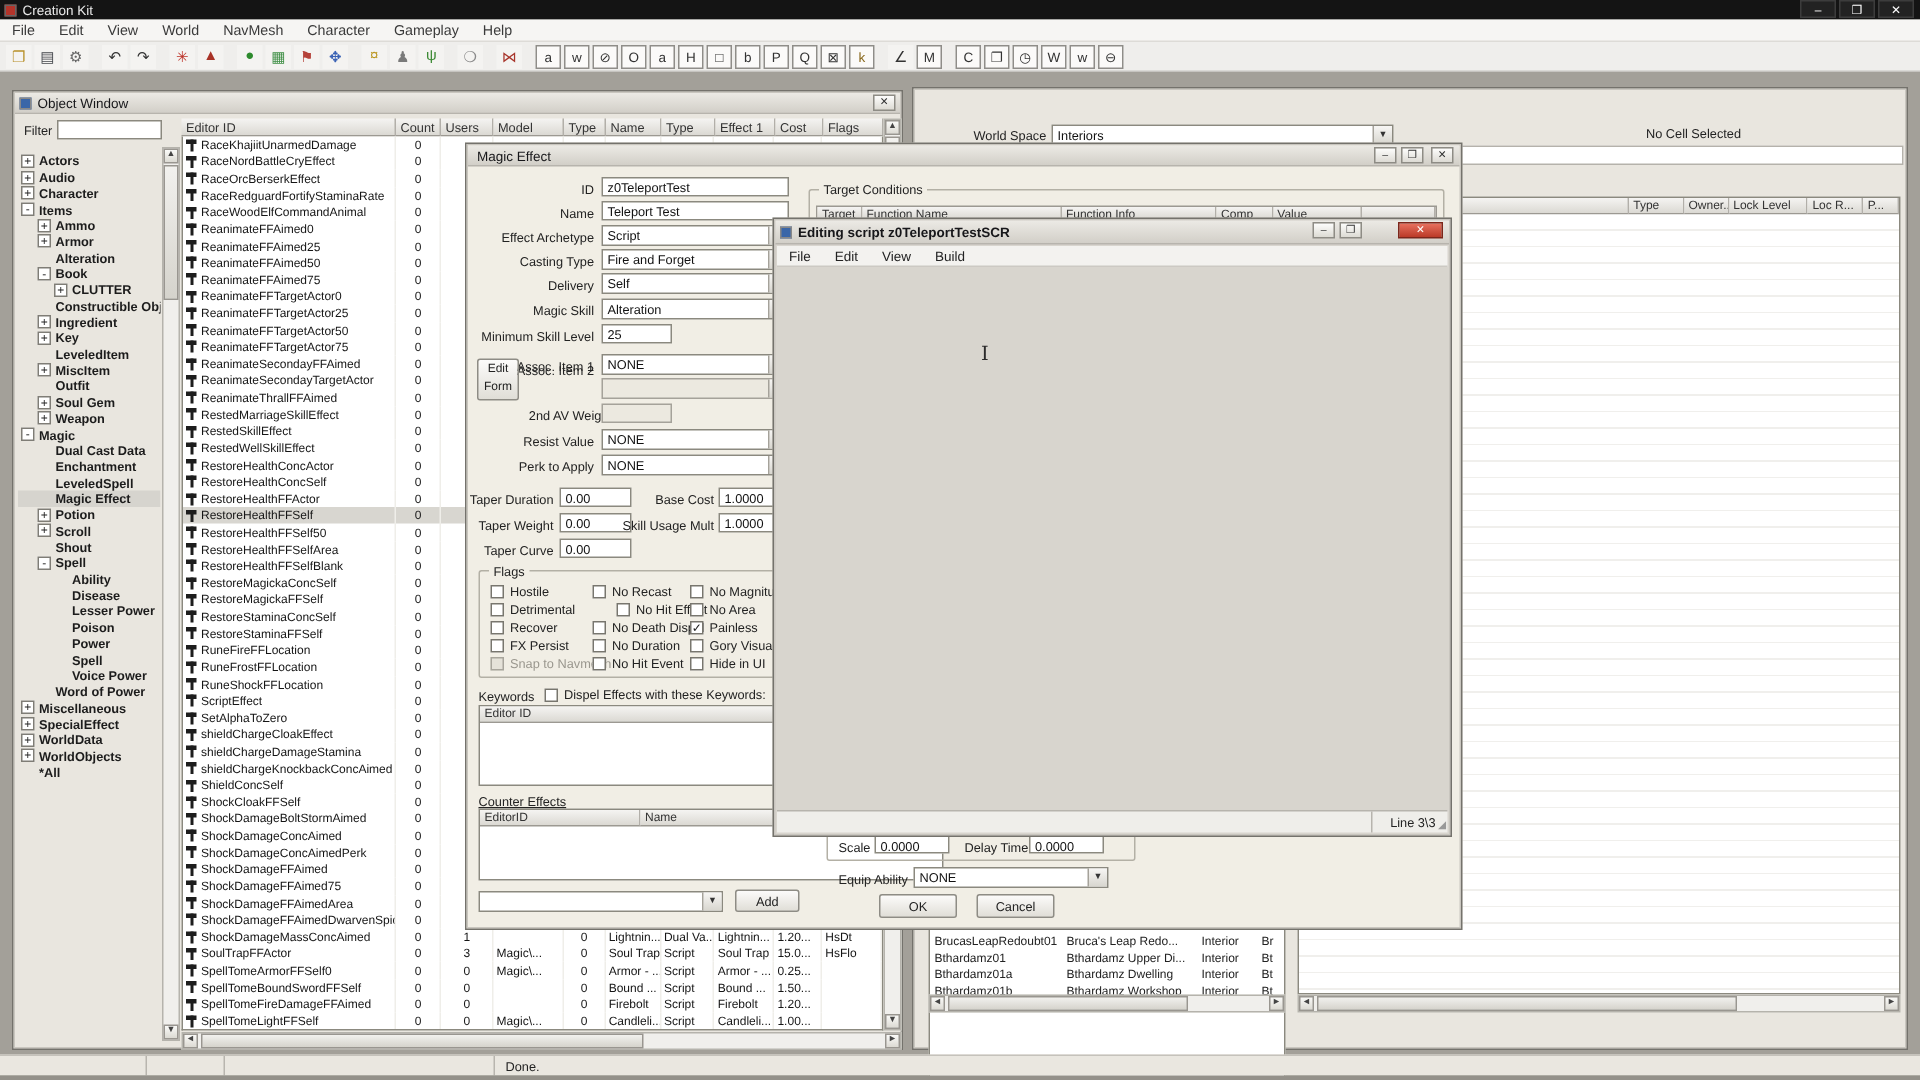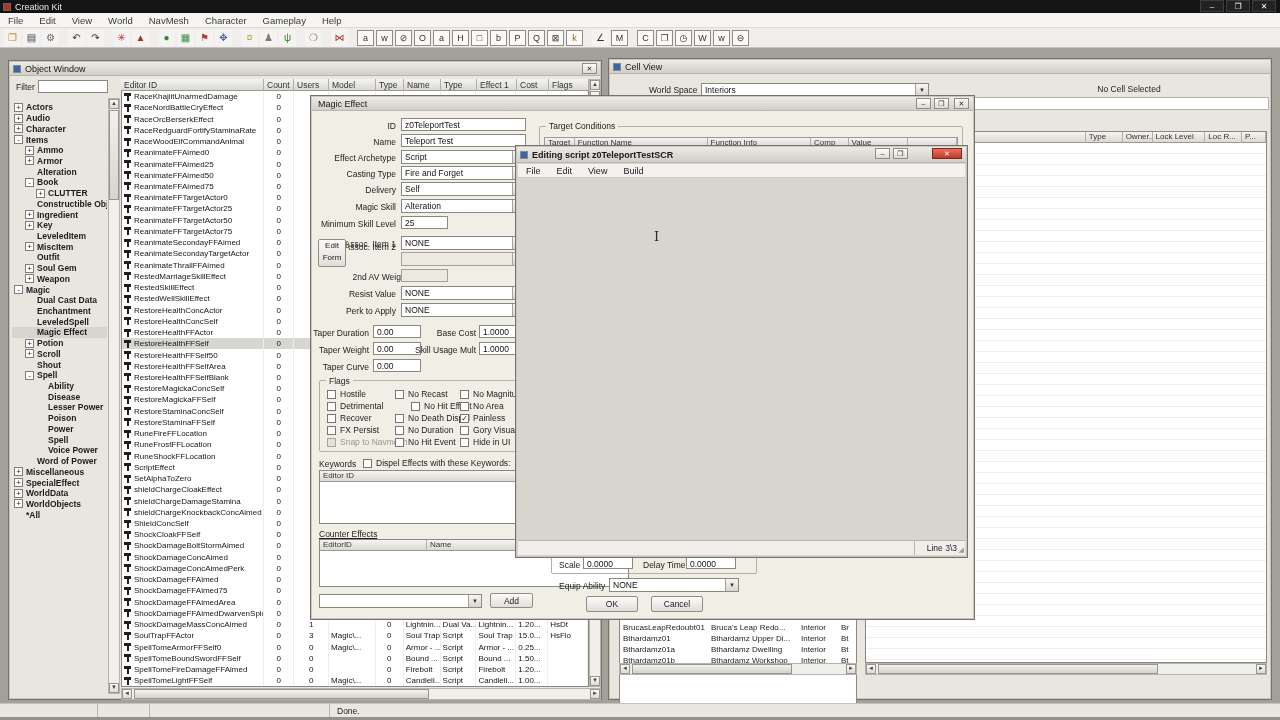--- a/index.html
+++ b/index.html
@@ -997,24 +997,20 @@
     </div>
 
     <div class="sb" style="left:112px; top:627px; width:480px; height:12px;">
       <span class="ar" style="left:0; top:0; width:10px; height:10px;">◄</span>
       <span class="ar" style="right:0; top:0; width:10px; height:10px;">►</span>
       <span class="th" style="left:12px; top:0; width:295px; height:10px;"></span>
     </div>
   </div>
 
   <div class="win" id="cellview-win" style="left:608px; top:58px; width:664px; height:642px;">
-    <div class="tbar">
-      <span class="wicon"></span>
-      <span class="wtitle">Cell View</span>
-    </div>
     <div class="lbl" style="left:40px; top:26px;">World Space</div>
     <div class="combo" style="left:92px; top:24px; width:228px; height:14px;">
       <span class="val">Interiors</span>
       <span class="arw">▼</span>
     </div>
     <div class="lbl" style="left:400px; top:25px; width:240px; text-align:center;">No Cell Selected</div>
     <div style="position:absolute; left:328px; top:38px; width:332px; height:13px; background:#fff; border:1px solid #b5b2ab;"></div>
 
     <div class="pane" style="left:10px; top:54px; width:238px; height:606px;">
       <div id="cv-cells" style="position:absolute; left:0; top:508px; width:238px;">

